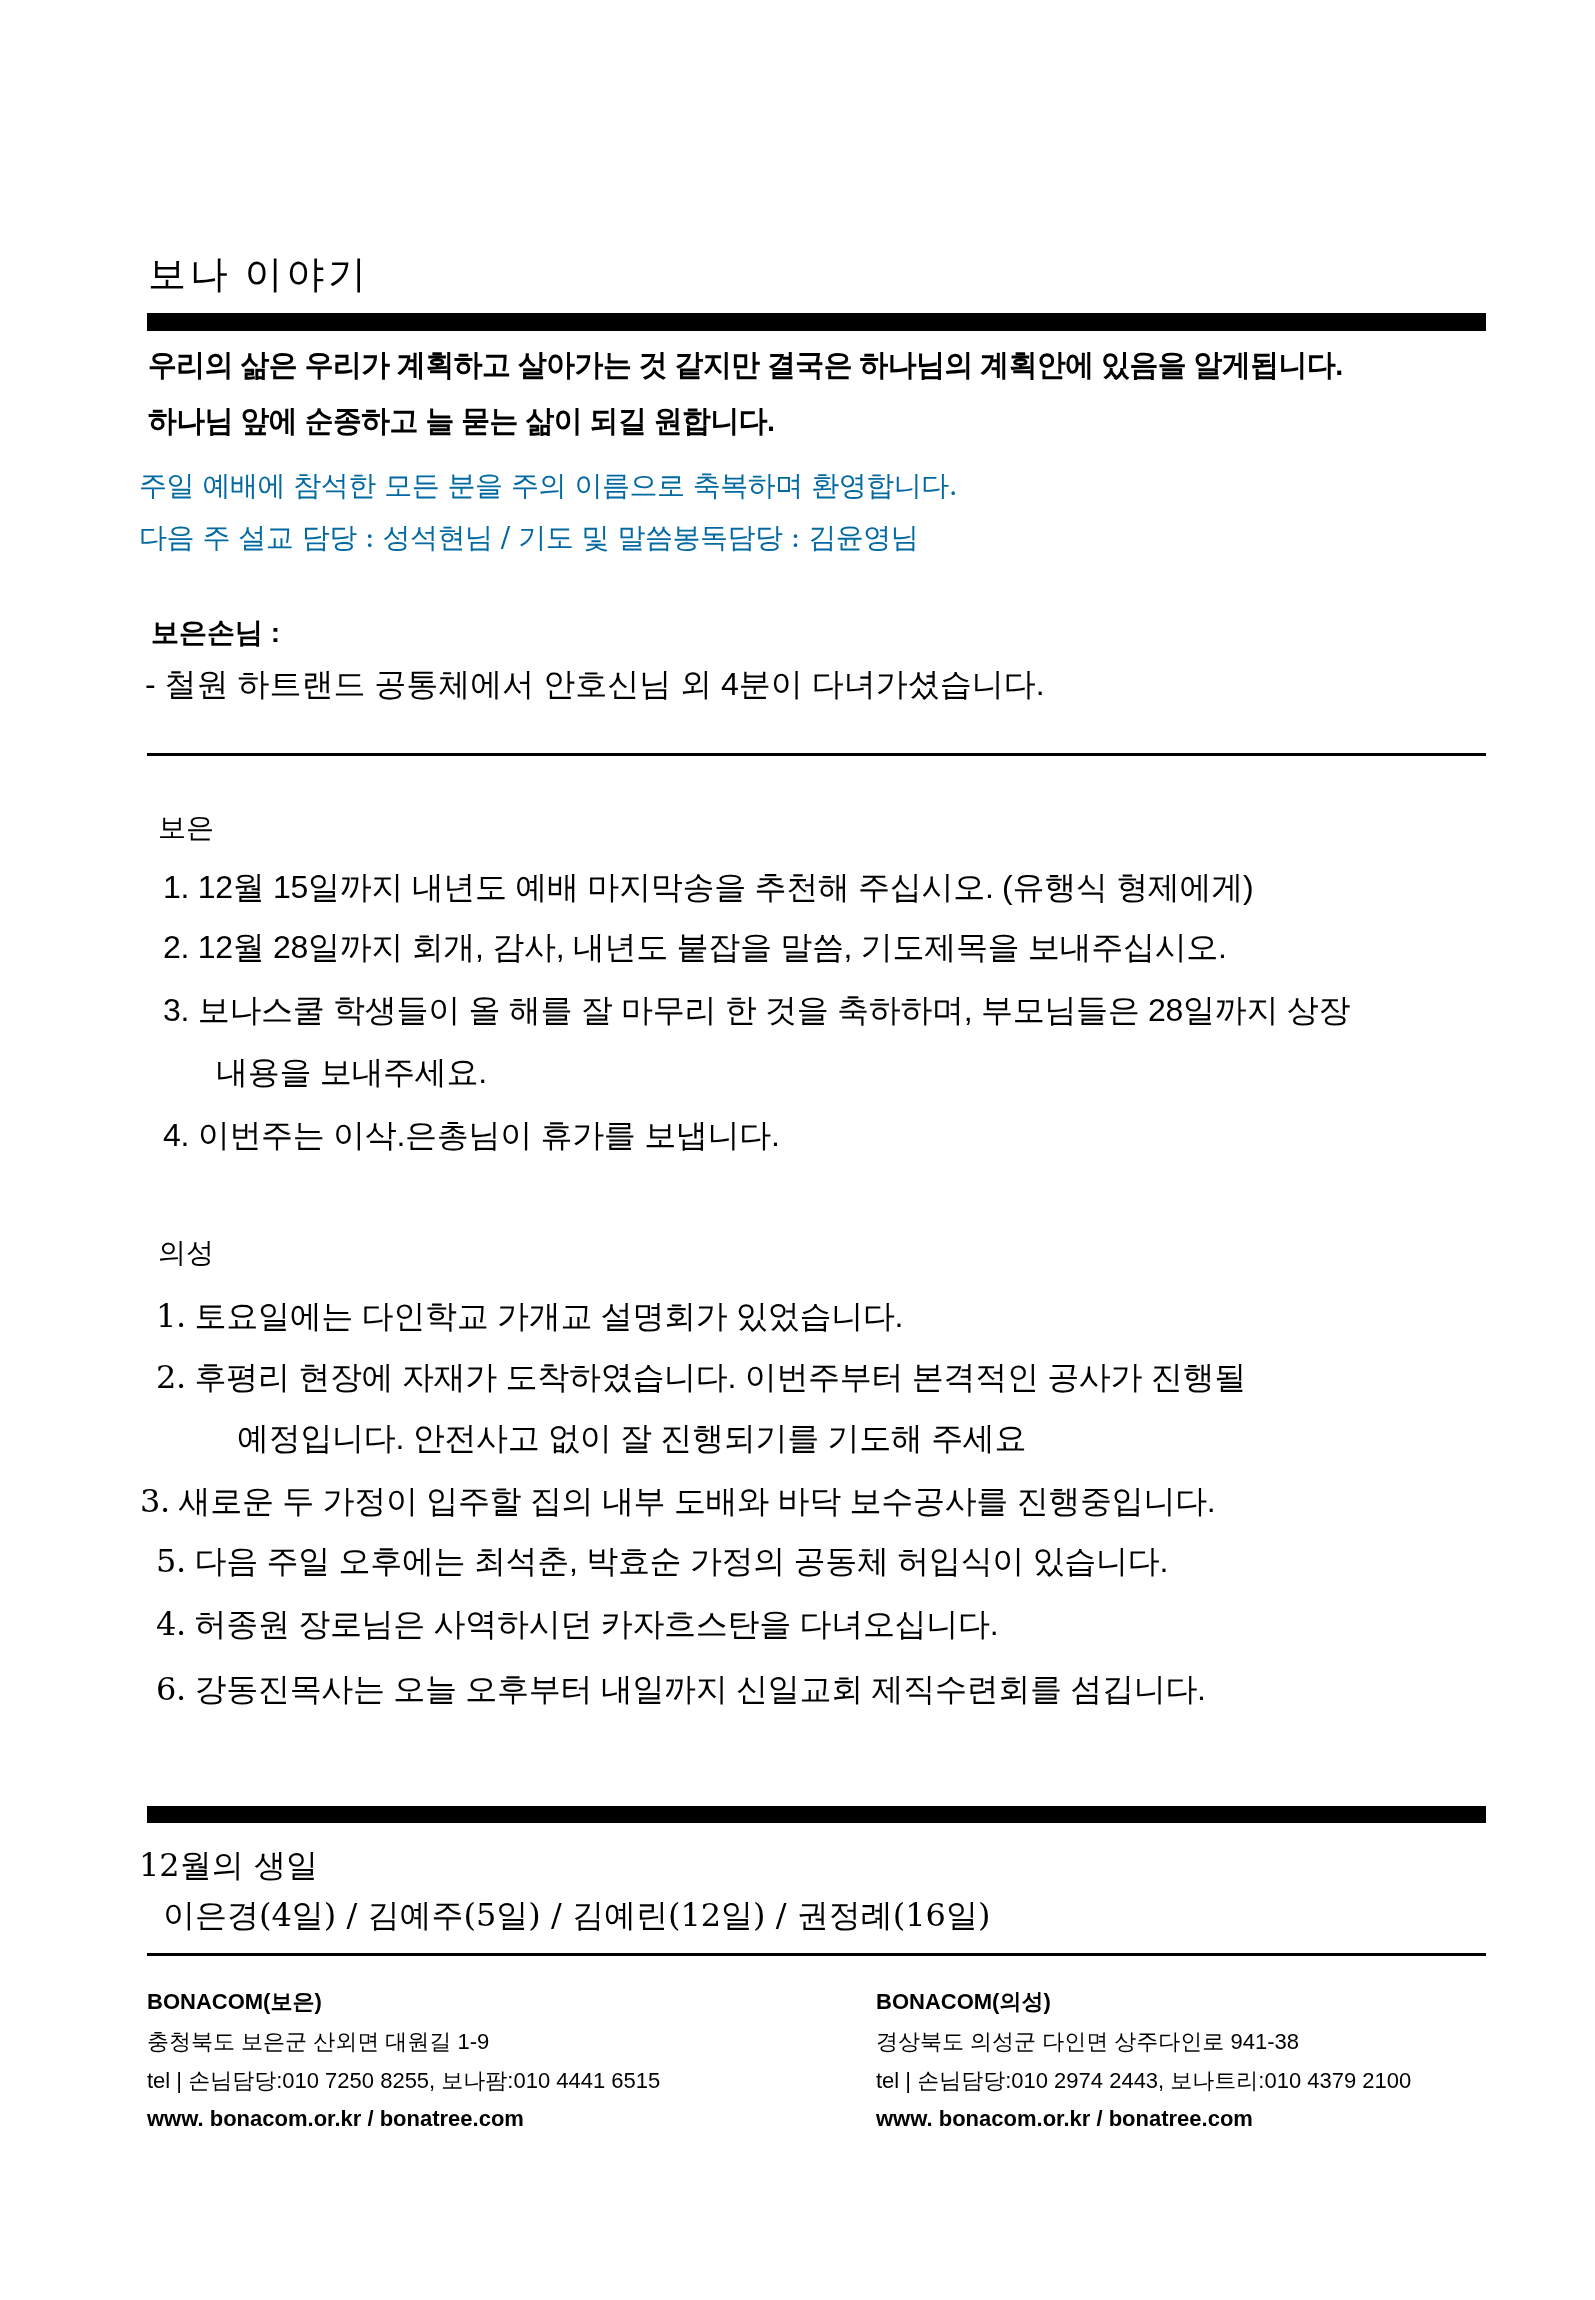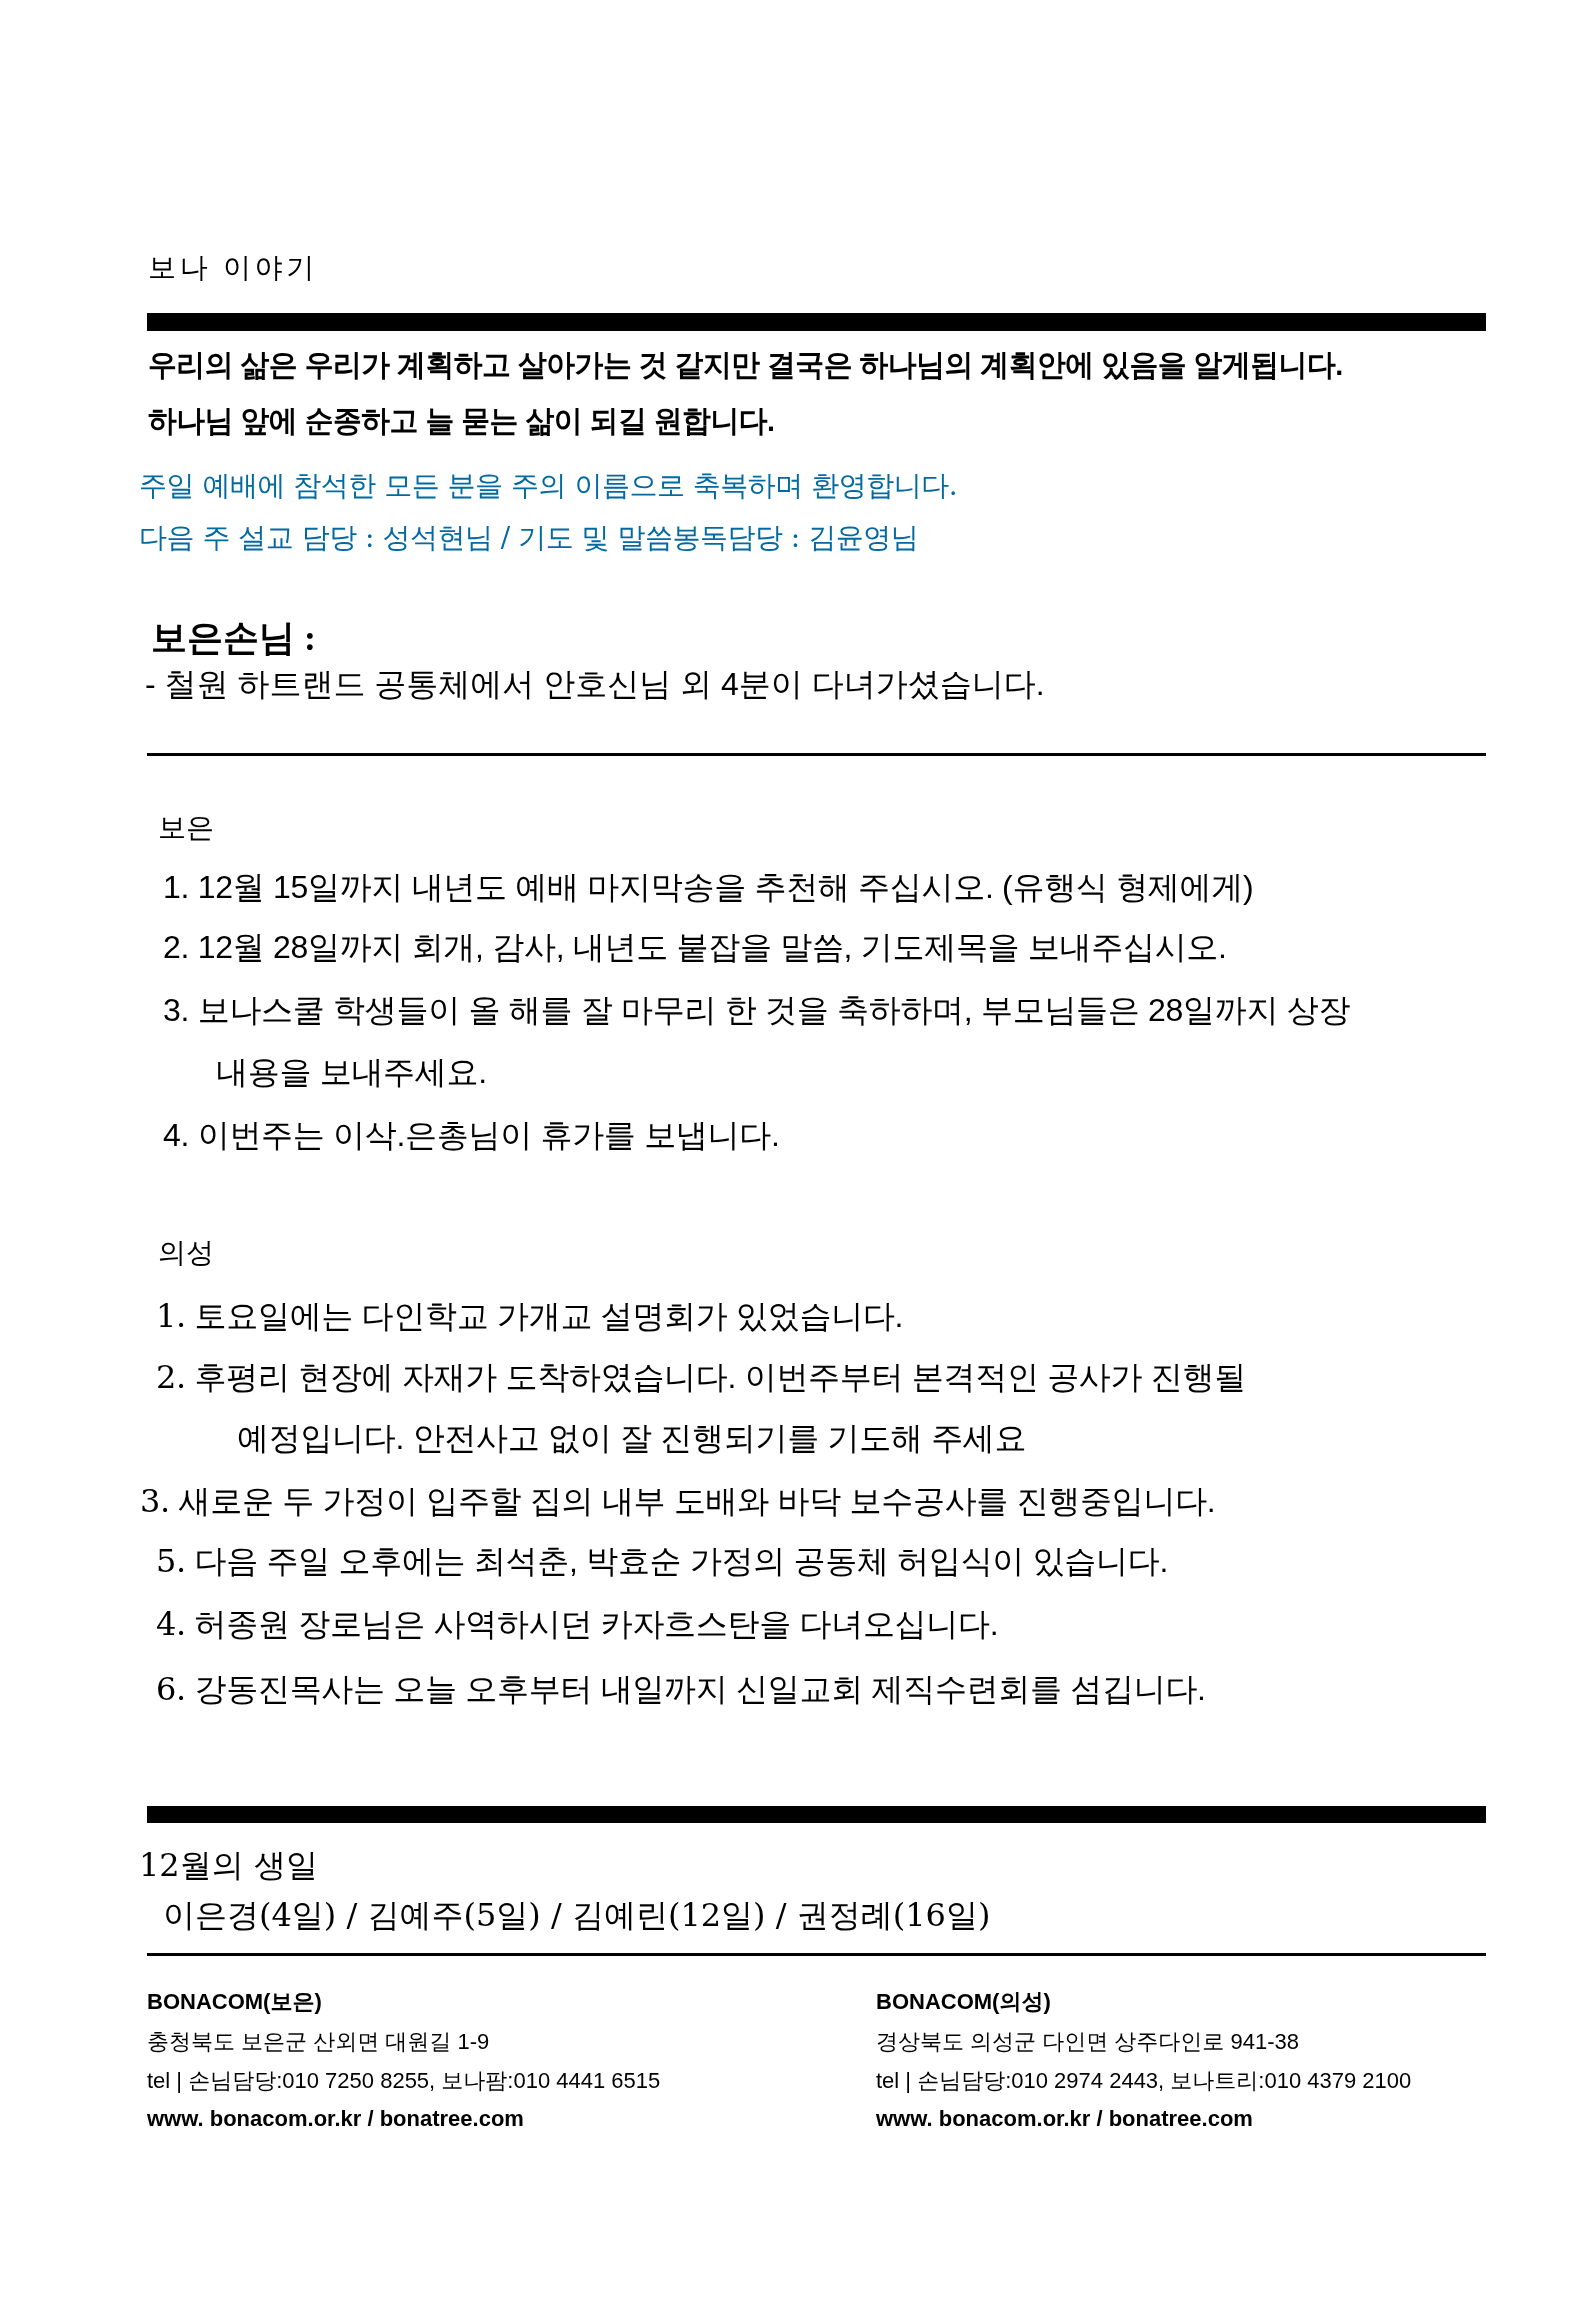--- a/index.html
+++ b/index.html
@@ -1,22 +1,22 @@
 <!DOCTYPE html>
 <html style="font-size:15px"><head>
 <meta charset="utf-8">
 <style>
   html, body { margin: 0; padding: 0; background: #ffffff; }
   body { width: 1595px; height: 2300px; position: relative; overflow: hidden; color: #000; font-family: "DejaVu Sans", sans-serif; }
   .abs { position: absolute; white-space: nowrap; }
   .rule { position: absolute; left: 147px; width: 1339px; background: #000; }
-  .title { left: 148px; top: 249px; font-family: Liberation Sans, sans-serif; font-size: 28px; letter-spacing: 3.7px; }
+  .title { left: 148px; top: 249px; font-family: Liberation Serif, serif; font-size: 38px; letter-spacing: 3.7px; }
   .lead { left: 148px; font-family: "Liberation Sans", sans-serif; font-weight: bold; font-size: 30px; letter-spacing: -0.5px; transform: scaleX(0.96); transform-origin: left center; }
   .serif-line { left: 139px; font-family: "DejaVu Serif", serif; font-size: 28px; letter-spacing: -0.5px; color: #0369a1; }
-  .guest-head { left: 151px; top: 614px; font-family: Liberation Serif, serif; font-weight: bold; font-size: 36px; }
+  .guest-head { left: 151px; top: 614px; font-family: Liberation Sans, sans-serif; font-weight: bold; font-size: 28px; }
   .guest-item { left: 145px; top: 663px; font-family: "Liberation Sans", sans-serif; font-size: 32px; }
   .sec-head { font-family: "DejaVu Serif", serif; font-size: 28px; }
   .item { font-family: "Liberation Sans", sans-serif; font-size: 32px; letter-spacing: -0.3px; }
   .item.serifnum .num { font-family: "DejaVu Serif", serif; }
   .bday-head { left: 139px; top: 1844px; font-family: "DejaVu Serif", serif; font-size: 32px; }
   .bday-list { left: 163px; top: 1894px; font-family: "DejaVu Serif", serif; font-size: 32px; }
   .foot { font-family: "Liberation Sans", sans-serif; font-size: 22px; }
   .foot.b { font-weight: bold; }
 </style>
 </head>

